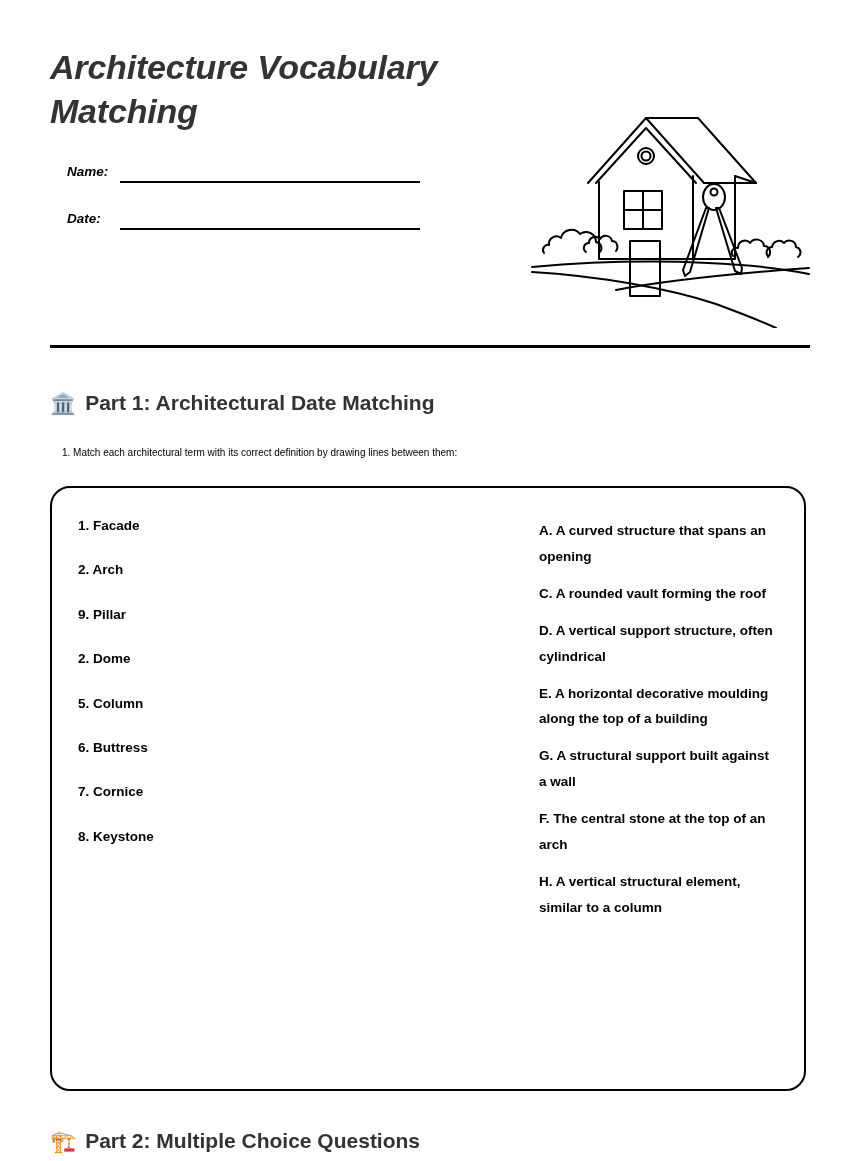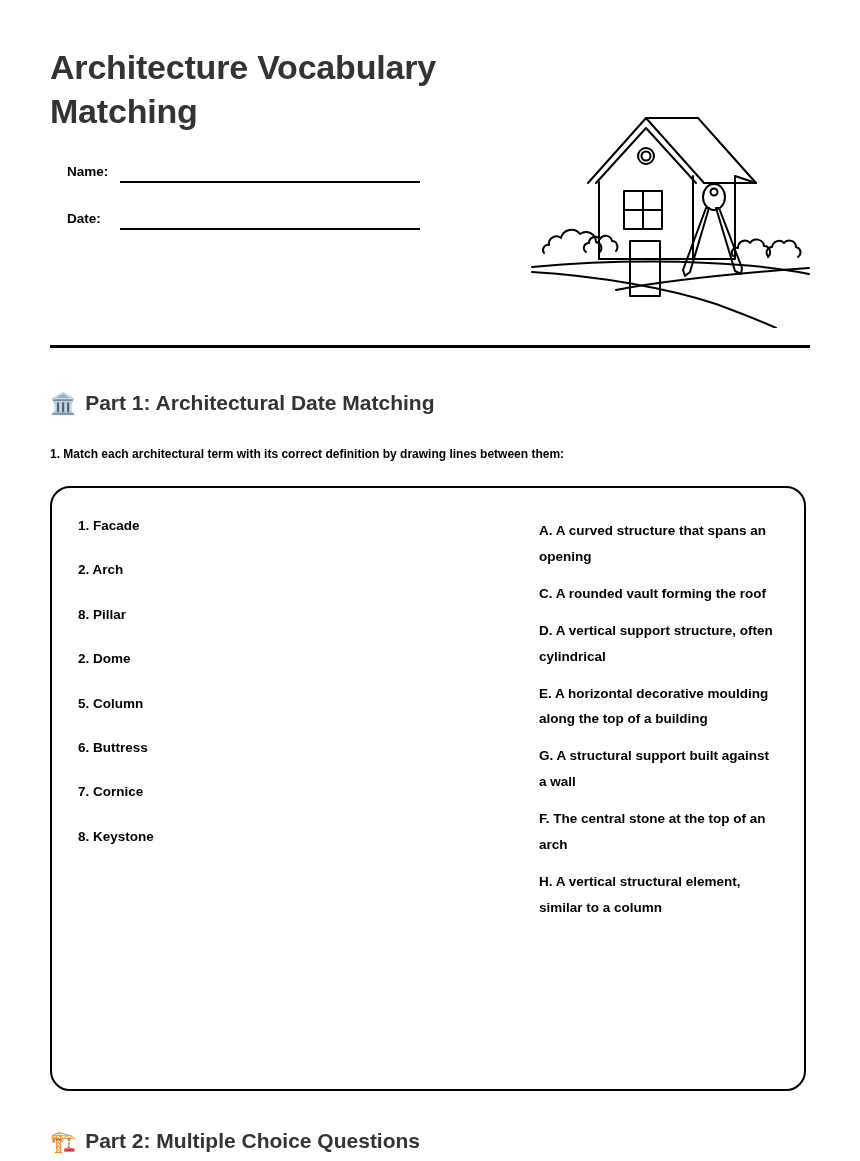--- a/index.html
+++ b/index.html
@@ -23,20 +23,21 @@
     height: 1161px;
     padding: 0;
   }
 
   
   .header {
     position: absolute;
     left: 50px;
     top: 46px;
     width: 760px;
+    font-style: italic;
   }
   .title {
     font-size: 34px;
     font-weight: bold;
     color: #333333;
     line-height: 1.28;
     letter-spacing: -0.2px;
     width: 470px;
     margin: 0;
   }
@@ -101,24 +102,24 @@
   }
   .section-heading .emoji {
     font-size: 21px;
     line-height: 1;
   }
   #heading-part1 { top: 391px; }
   #heading-part2 { top: 1129px; }
 
   .instruction {
     position: absolute;
-    left: 50px;
+    left: 62px;
     top: 447px;
-    font-size: 12px;
-    font-weight: bold;
+    font-size: 10px;
+    font-weight: normal;
     color: #000;
   }
 
   
   .match-box {
     position: absolute;
     left: 50px;
     top: 486px;
     width: 756px;
     height: 605px;
@@ -230,21 +231,21 @@
     <span>Part 1: Architectural Date Matching</span>
   </div>
 
   <div class="instruction">1. Match each architectural term with its correct definition by drawing lines between them:</div>
 
   <div class="match-box">
     <div class="match-inner">
       <div class="terms-col">
         <div class="term-item">1. Facade</div>
         <div class="term-item">2. Arch</div>
-        <div class="term-item">8. Pillar</div>
+        <div class="term-item">9. Pillar</div>
         <div class="term-item">2. Dome</div>
         <div class="term-item">5. Column</div>
         <div class="term-item">6. Buttress</div>
         <div class="term-item">7. Cornice</div>
         <div class="term-item">8. Keystone</div>
       </div>
       <div class="defs-col">
         <div class="def-item">A. A curved structure that spans an opening</div>
         <div class="def-item">C. A rounded vault forming the roof</div>
         <div class="def-item">D. A vertical support structure, often cylindrical</div>

